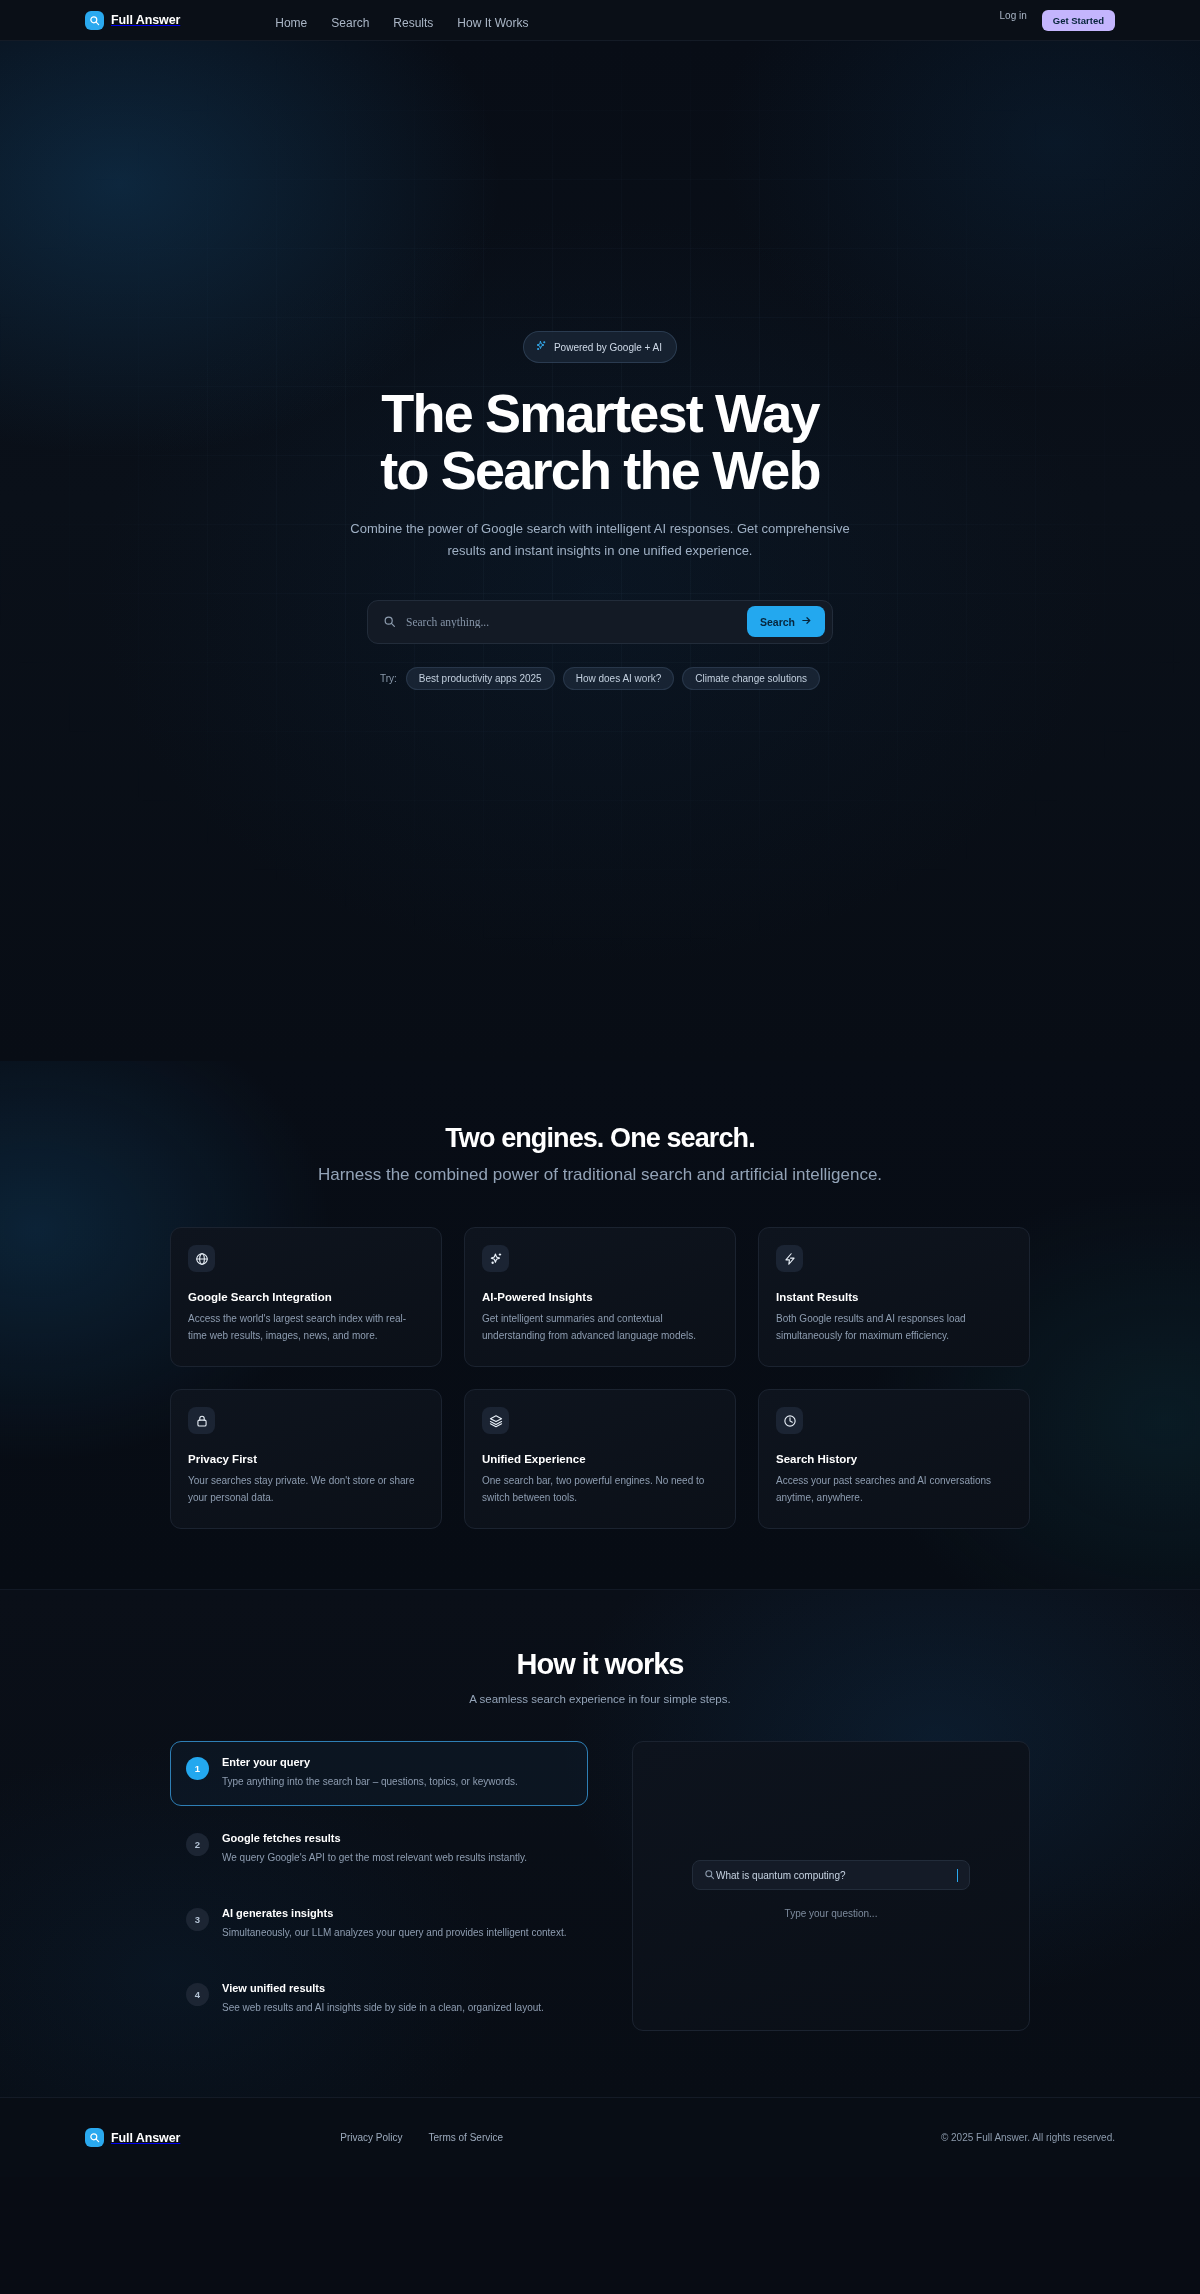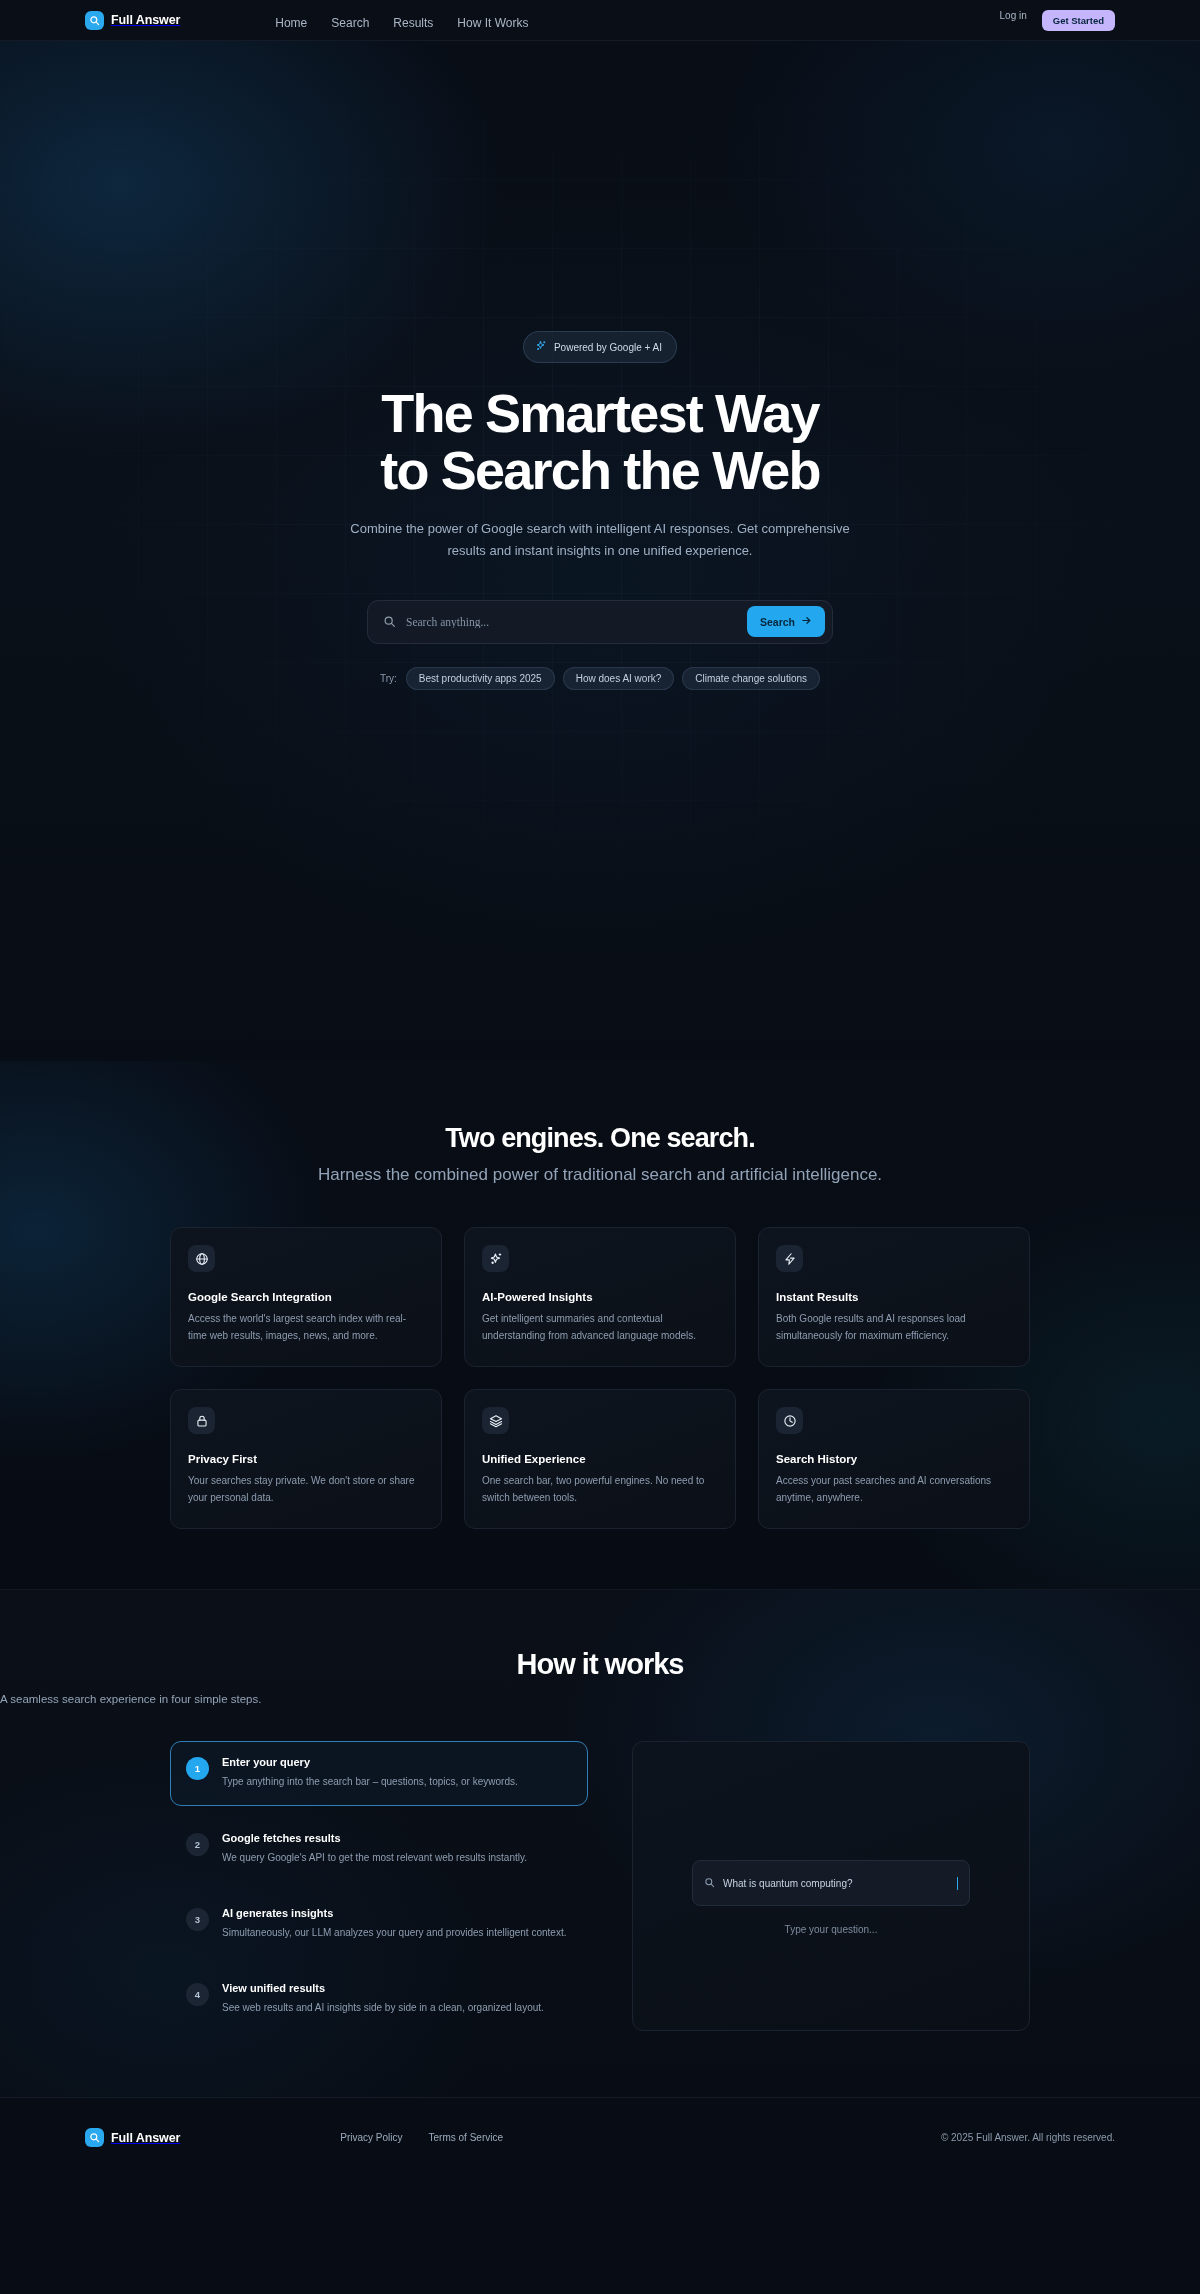--- a/index.html
+++ b/index.html
@@ -133,21 +133,21 @@
   
   .how{
     position:relative; padding-top:58px; padding-bottom:66px;
     background:
       radial-gradient(520px 360px at 78% 30%, rgba(18,66,108,.26), transparent 72%),
       radial-gradient(460px 320px at 14% 76%, rgba(14,52,84,.20), transparent 72%),
       linear-gradient(180deg,#0a0f18 0%,#080d15 100%);
     border-top:1px solid #121925;
   }
   .how-title{ font-size:29px; font-weight:800; letter-spacing:-1px; color:#fff; text-align:center; }
-  .how-sub{ margin-top:12px; font-size:11.5px; color:#93a3b7; }
+  .how-sub{ margin-top:12px; font-size:11.5px; color:#93a3b7; text-align:center; }
 
   .how-body{
     width:860px; margin:36px auto 0;
     display:grid; grid-template-columns:418px 1fr; gap:44px;
   }
   .step{ display:flex; gap:13px; padding:14px 15px; border-radius:11px; border:1px solid transparent; }
   .step + .step{ margin-top:11px; }
   .step.active{ border-color:#2e7fb5; background:rgba(18,40,62,.28); }
   .step-num{
     width:23px; height:23px; border-radius:50%; flex:0 0 auto;
@@ -158,22 +158,22 @@
   .step-t{ font-size:11px; font-weight:700; color:#fff; margin-bottom:6px; }
   .step-d{ font-size:10px; line-height:1.62; color:#8e9db1; }
 
   .demo{
     background:linear-gradient(160deg,#0d131d 0%,#0a0f17 100%);
     border:1px solid #1b2330; border-radius:11px;
     display:flex; flex-direction:column; align-items:center; justify-content:flex-start;
     padding-top:118px; min-height:272px;
   }
   .demo-bar{
-    width:278px; height:46px; background:#141b27; border:1px solid #222c3a;
-    border-radius:8px; display:flex; align-items:center; padding:0 11px; gap:8px;
+    width:278px; height:30px; background:#141b27; border:1px solid #222c3a;
+    border-radius:8px; display:flex; align-items:center; padding:0 11px; gap:1px;
   }
   .demo-q{ font-size:10px; color:#c6d3e2; flex:1; }
   .caret{ width:1.5px; height:13px; background:#2aa9ef; }
   .demo-hint{ margin-top:18px; font-size:10px; color:#7d8b9d; }
 
   
   .footer{
     height:80px; background:#080d15; border-top:1px solid #141b26;
     display:flex; align-items:center;
   }

